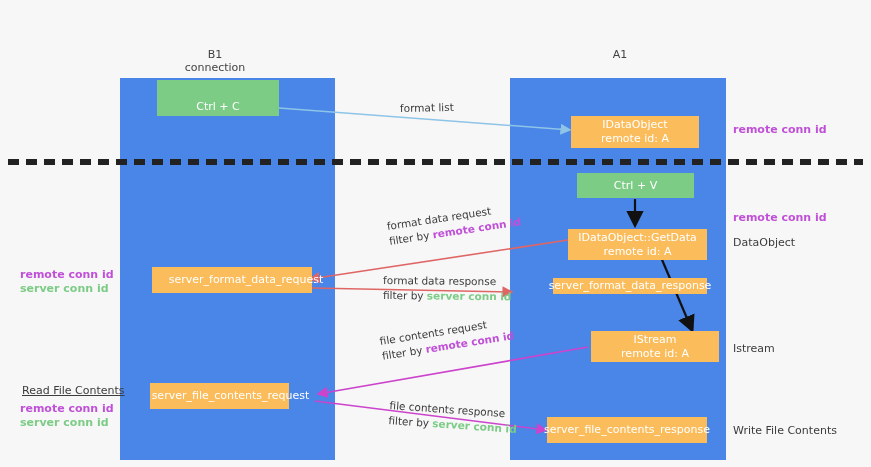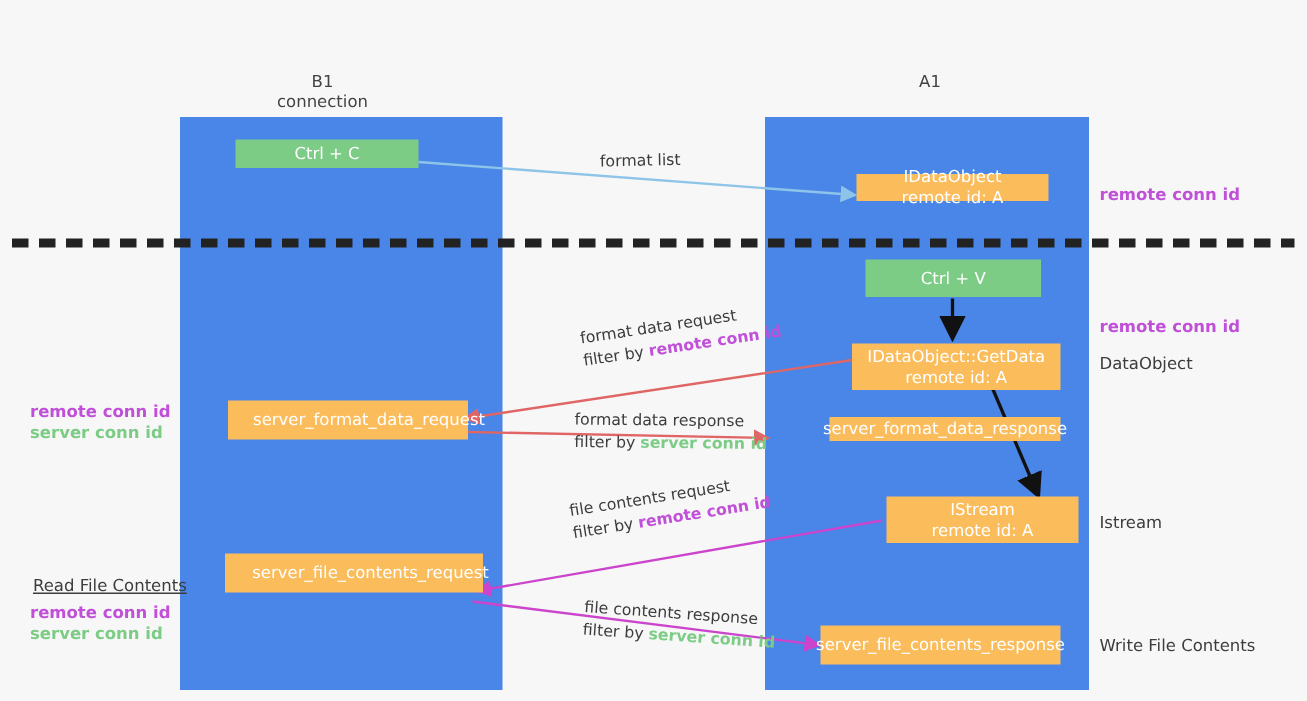--- a/index.html
+++ b/index.html
@@ -128,25 +128,25 @@
 
     <line x1="312" y1="288" x2="512" y2="292" stroke="#e06666" stroke-width="1.6" marker-end="url(#ah-red)"></line>
 
     <line x1="660" y1="255" x2="692" y2="330" stroke="#111111" stroke-width="2.2" marker-end="url(#ah-blk)"></line>
 
     <line x1="588" y1="347" x2="318" y2="394" stroke="#cc44cc" stroke-width="1.6" marker-end="url(#ah-mag)"></line>
 
     <line x1="315" y1="401" x2="546" y2="430" stroke="#cc44cc" stroke-width="1.6" marker-end="url(#ah-mag)"></line>
   </svg>
 
-  <div class="abs box green" style="left:157px; top:93px; width:122px; height:19px;">
+  <div class="abs box green" style="left:157px; top:80px; width:122px; height:36px;justify-content:flex-end;">
     <span>Ctrl + C</span>
   </div>
 
-  <div class="abs box orange" style="left:571px; top:116px; width:128px; height:18px;">
+  <div class="abs box orange" style="left:571px; top:116px; width:128px; height:32px;">
     <span>IDataObject</span>
     <span>remote id: A</span>
   </div>
 
   <div class="abs box green" style="left:577px; top:173px; width:117px; height:25px;">
     <span>Ctrl + V</span>
   </div>
 
   <div class="abs box orange" style="left:568px; top:229px; width:139px; height:31px;">
     <span>IDataObject::GetData</span>
@@ -159,21 +159,21 @@
 
   <div class="abs box orange" style="left:513px; top:278px; width:154px; height:16px;margin-left:40px;">
     <span>server_format_data_response</span>
   </div>
 
   <div class="abs box orange" style="left:591px; top:331px; width:128px; height:31px;">
     <span>IStream</span>
     <span>remote id: A</span>
   </div>
 
-  <div class="abs box orange" style="left:150px; top:369px; width:172px; height:26px;padding-left:26px;">
+  <div class="abs box orange" style="left:150px; top:383px; width:139px; height:26px;padding-left:26px;">
     <span>server_file_contents_request</span>
   </div>
 
   <div class="abs box orange" style="left:547px; top:417px; width:160px; height:26px;">
     <span>server_file_contents_response</span>
   </div>
 
   <div class="abs edge-lbl" style="left:400px; top:101px; transform: rotate(-1.2deg);">
     <div>format list</div>
   </div>

